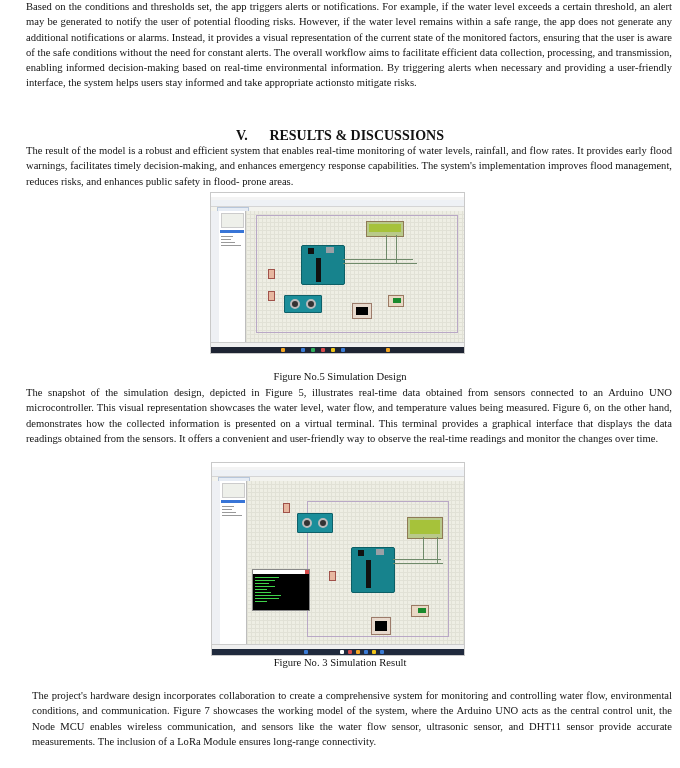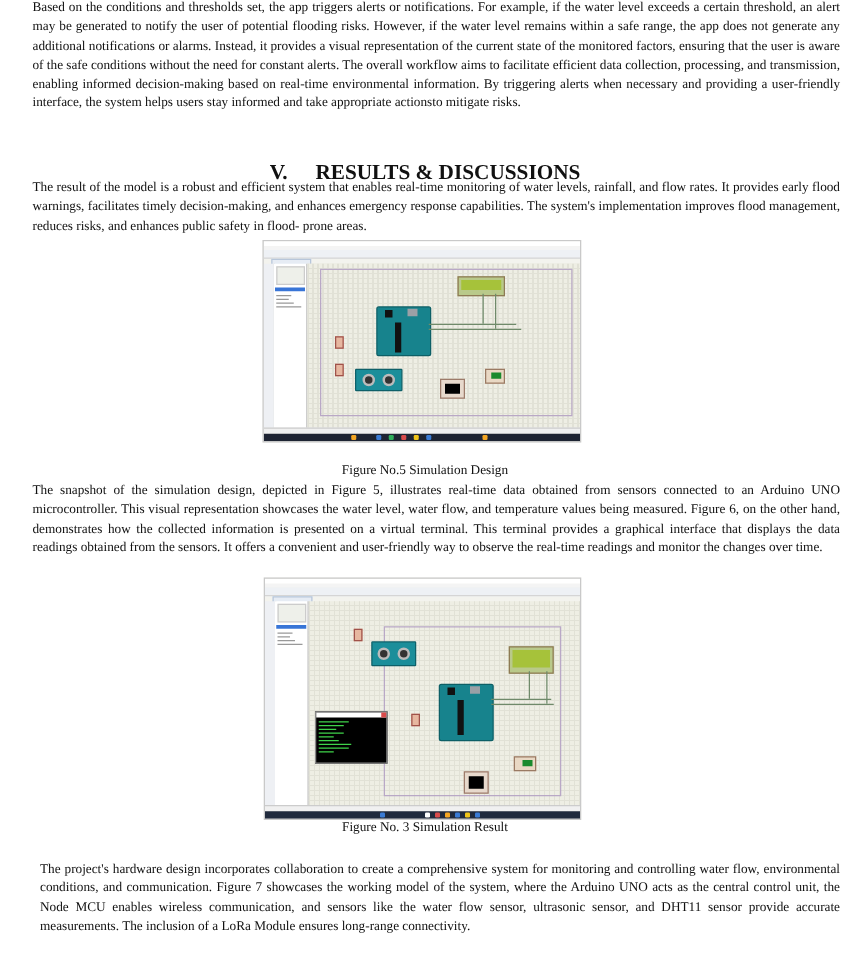--- a/index.html
+++ b/index.html
@@ -1,21 +1,21 @@
 <!DOCTYPE html>
 <html><head>
 <meta charset="utf-8">
 <style>
   html, body { margin:0; padding:0; background:#ffffff; }
   body { width:680px; height:768px; position:relative; overflow:hidden;
          font-family:"Liberation Serif", "DejaVu Serif", serif; color:#111; }
   .para { position:absolute; left:26px; width:646px; font-size:10.6px; line-height:15.3px;
           text-align:justify; text-align-last:left; }
   .heading { position:absolute; left:0; width:680px; text-align:center; font-weight:bold;
-             font-size:17px; top:128px; }
+             font-size:14px; top:128px; }
   .heading .num { margin-right:18px; }
   .figure { position:absolute; background:#f3f3ee; border:1px solid #c9c9c9; overflow:hidden; }
   .caption { position:absolute; width:680px; left:0; text-align:center; font-size:10.6px; }
 
   
   .win-title { position:absolute; left:0; top:0; right:0; height:4px; background:#ffffff; }
   .win-menu { position:absolute; left:0; top:4px; right:0; height:3px; background:#f4f4f4; }
   .win-toolbar { position:absolute; left:0; top:7px; right:0; height:6px; background:#eef1f5; border-bottom:1px solid #d5d5d5; }
   .win-tab { position:absolute; left:6px; top:14px; width:30px; height:4px; background:#e6ecf4; border:1px solid #b7c6da; }
   .left-tools { position:absolute; left:0; top:18px; width:8px; bottom:10px; background:#eef0f4; border-right:1px solid #ccc; }

